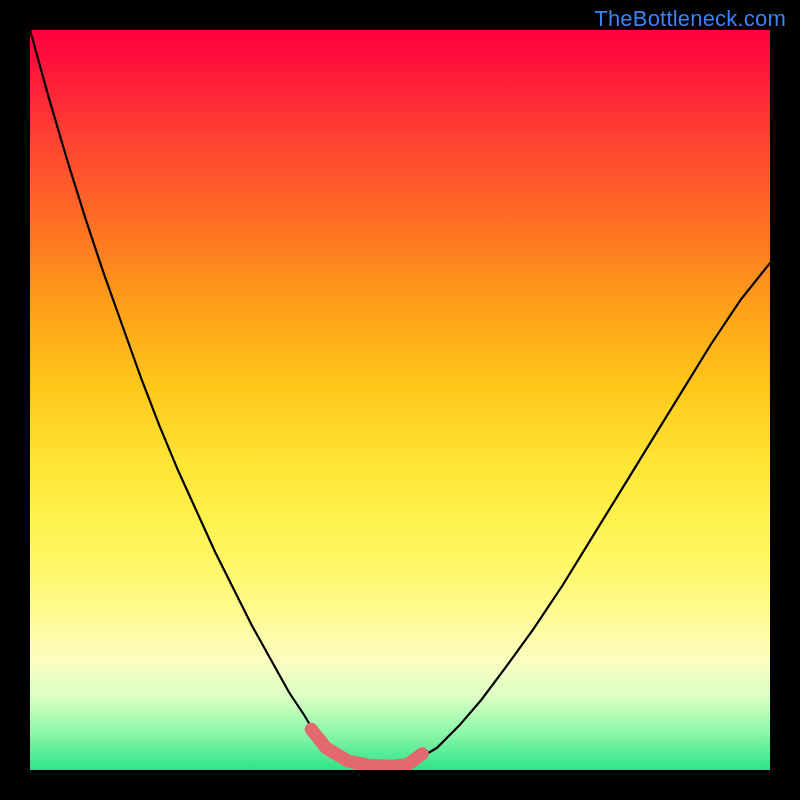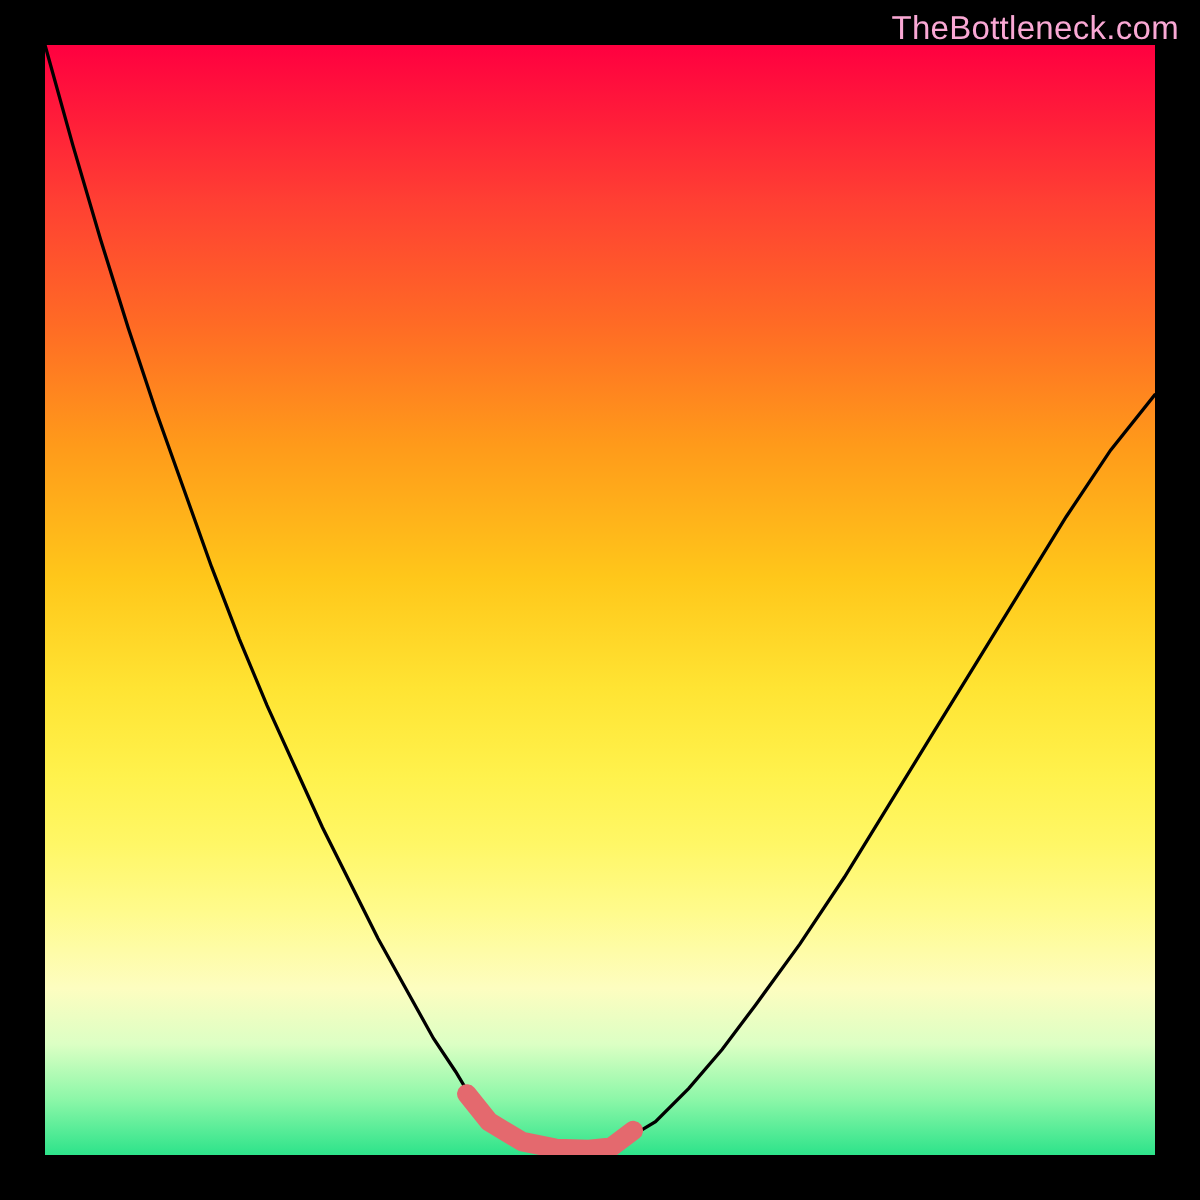--- a/index.html
+++ b/index.html
@@ -55,21 +55,21 @@
     position: absolute;
     top: 0;
     left: 0;
     width: 100%;
     height: 100%;
   }
   .watermark {
     position: absolute;
     top: 6px;
     right: 14px;
-    color: #f9a8d4;
+    color: #3b82f6;
     font-size: 22px;
     font-weight: 400;
     letter-spacing: 0.2px;
   }
 </style>
 </head>
 <body>
 
 <div class="frame">
 

